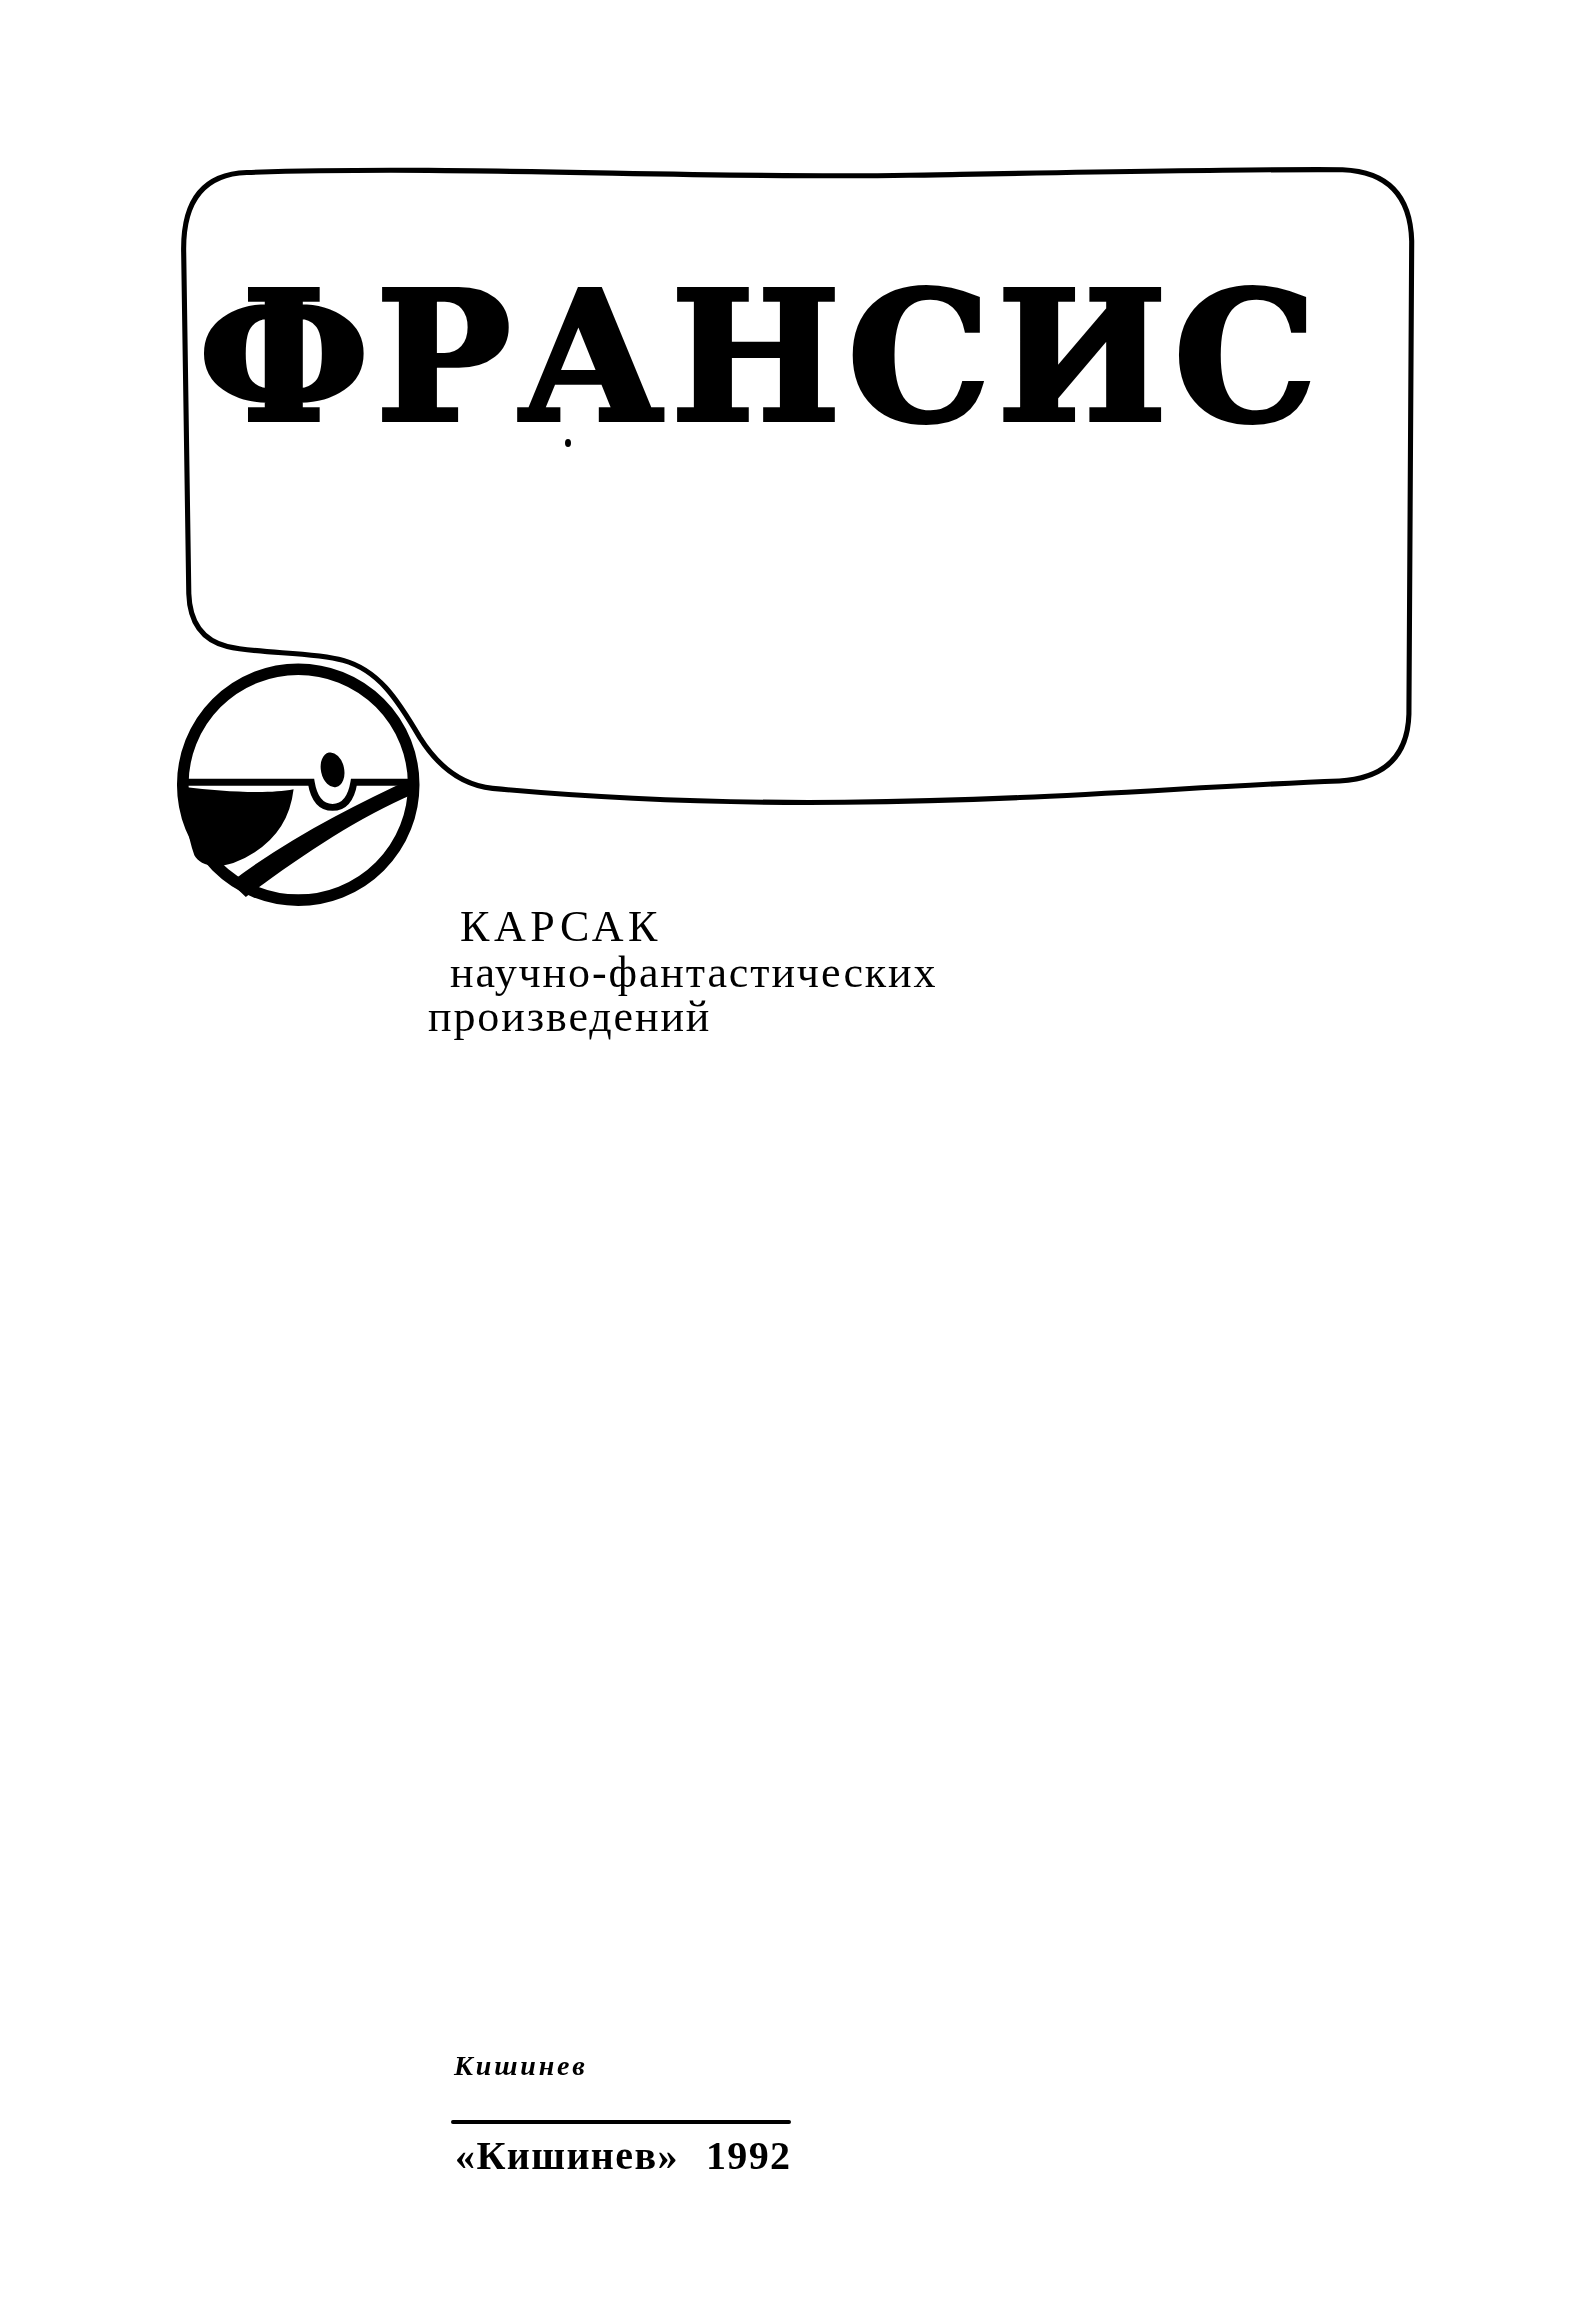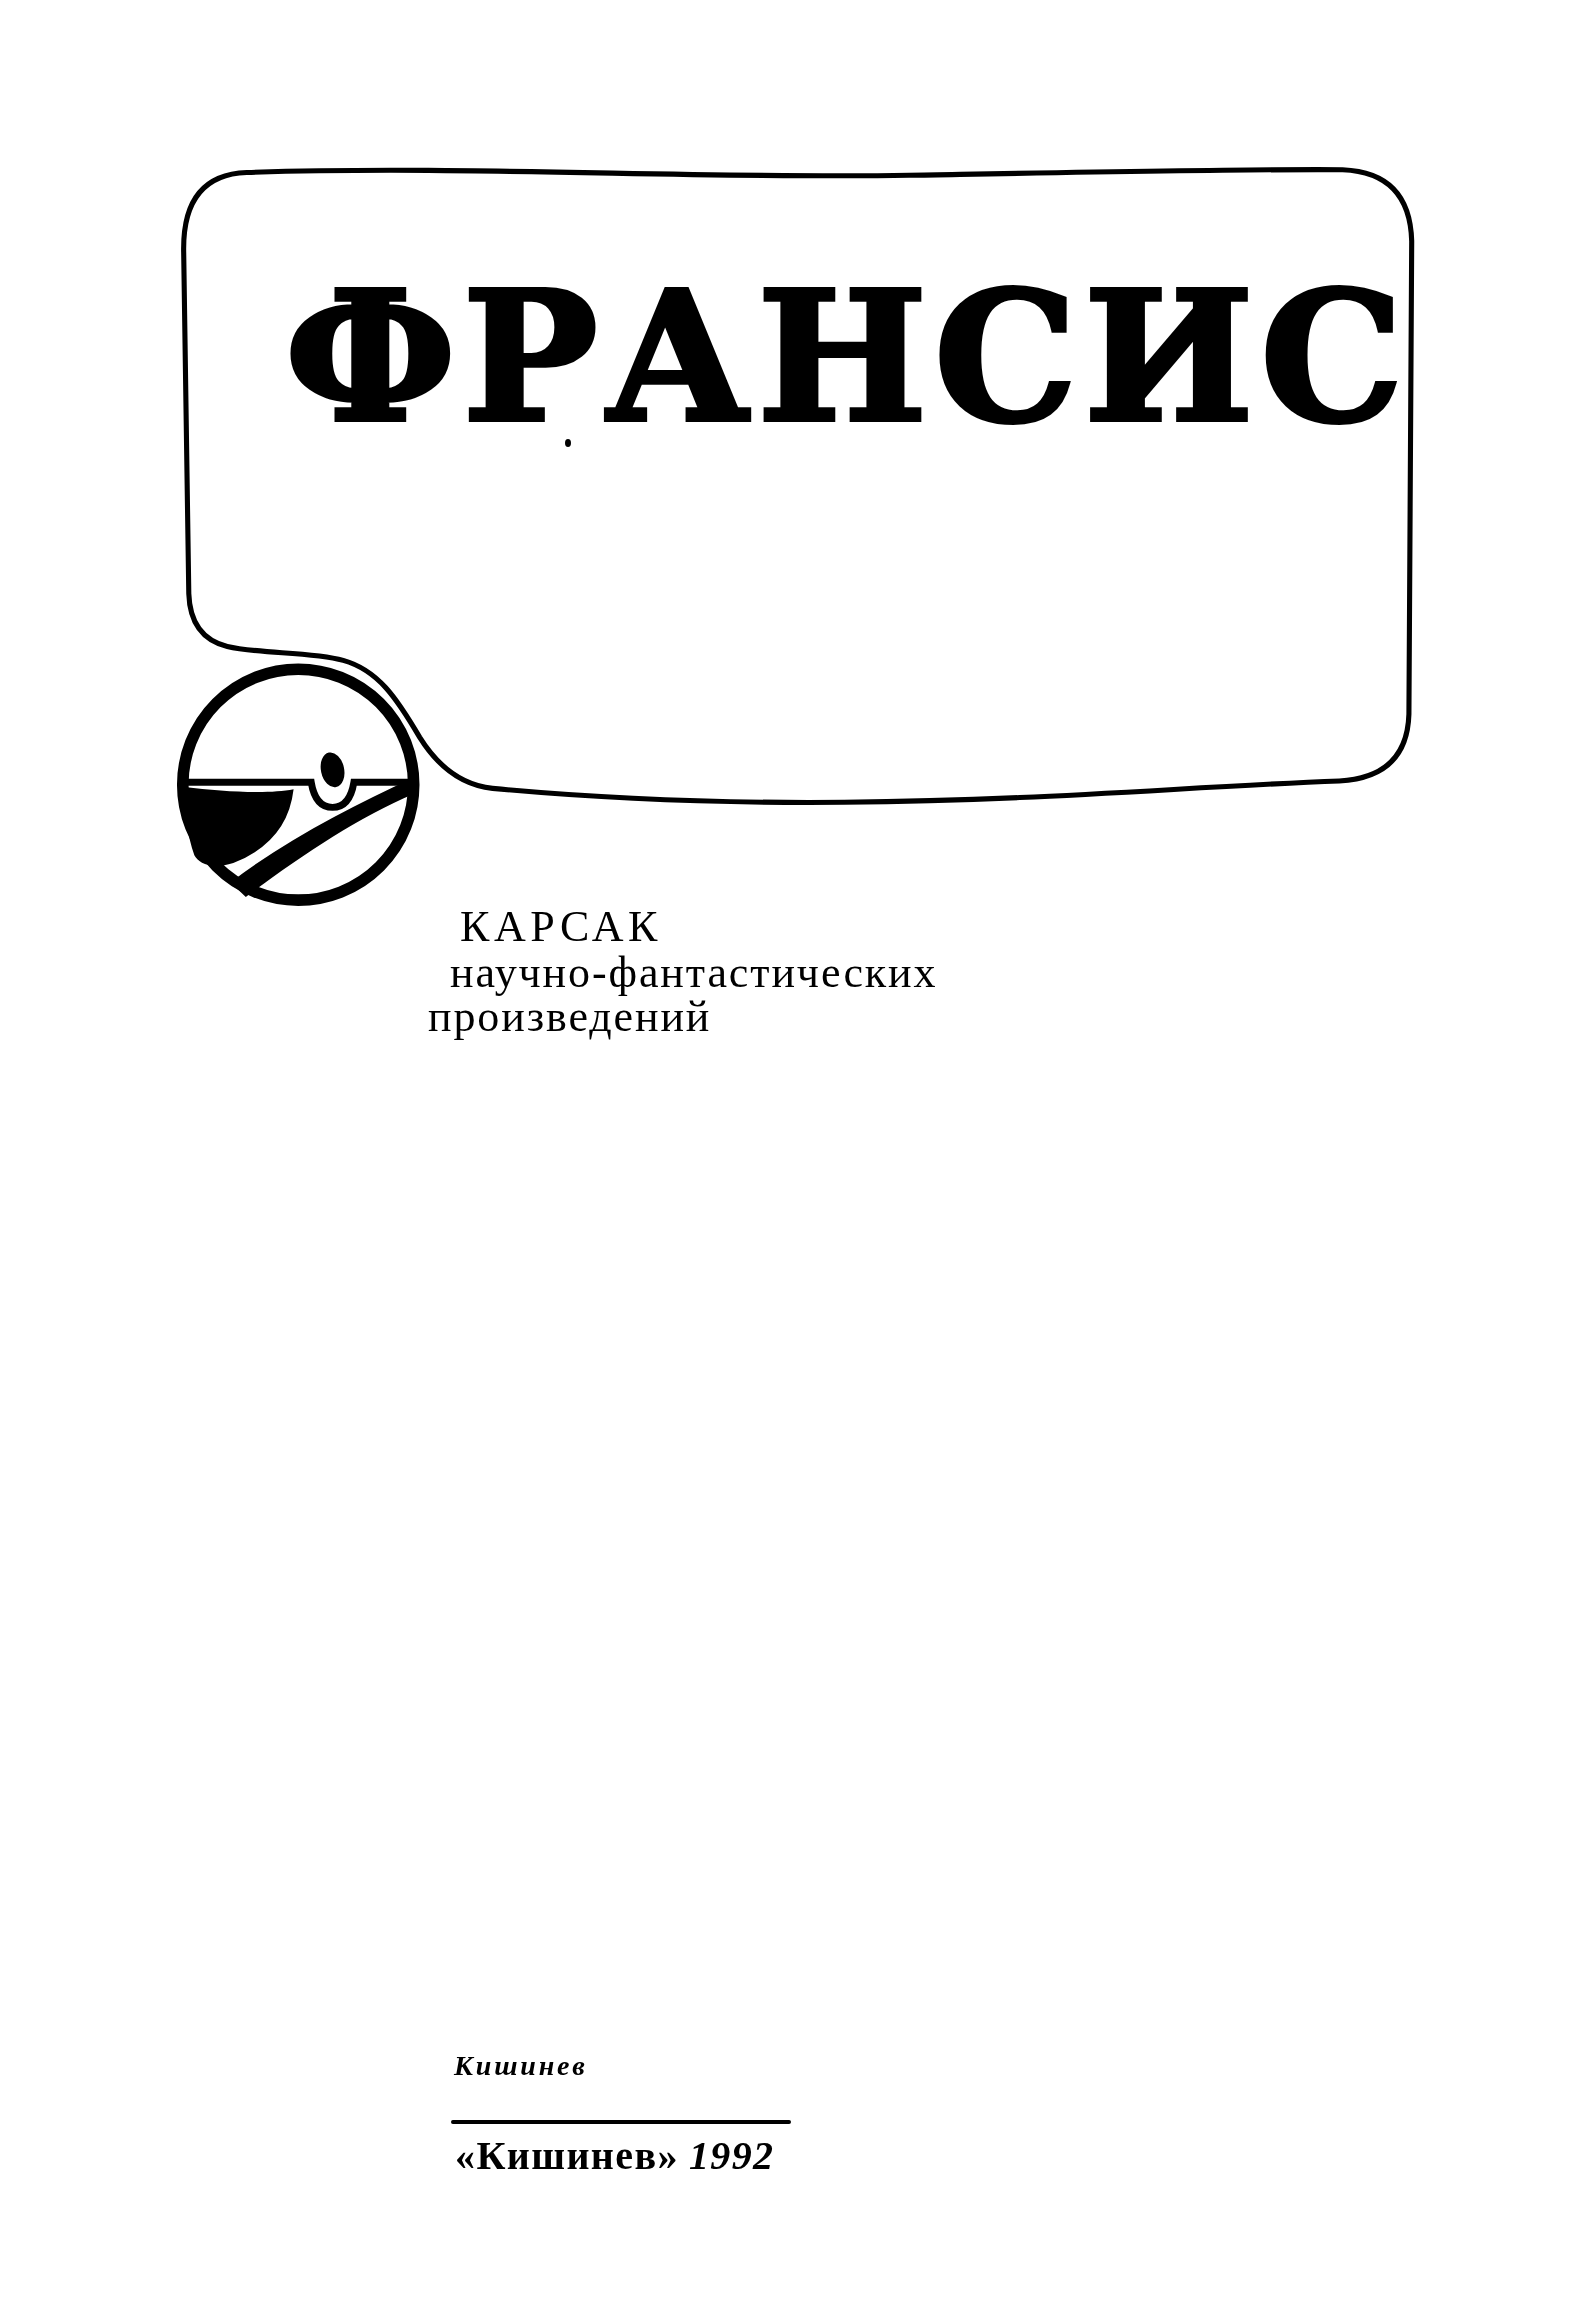--- a/index.html
+++ b/index.html
@@ -10,21 +10,21 @@
     color:#000;
     font-family:"Liberation Serif",serif;
     overflow:hidden;
   }
   .frame-svg{position:absolute;left:0;top:0;display:block;}
   .author-plate{
     position:absolute;
     left:179px;top:265px;width:1231px;
     padding-left:19.5px;
     box-sizing:border-box;
-    text-align:right;
+    text-align:left;
     font-family:"DejaVu Serif",serif;
     font-weight:bold;
     font-size:180px;
     line-height:184px;
     letter-spacing:6.5px;
     -webkit-text-stroke:4.2px #000;
     white-space:nowrap;
   }
   .subtitle-line{
     position:absolute;
@@ -58,21 +58,21 @@
   .imprint-pub{
     position:absolute;
     left:455px;top:2136px;
     font-family:"Liberation Serif",serif;
     font-weight:bold;
     font-size:40px;
     line-height:1;
     letter-spacing:1.4px;
     white-space:nowrap;
   }
-  .imprint-pub .year{margin-left:10px;font-style:italic;}
+  .imprint-pub .year{margin-left:27px;}
   .ink-speck{
     position:absolute;
     left:565px;top:439px;
     width:6px;height:8px;
     background:#000;
     border-radius:50%;
   }
 </style>
 </head>
 <body>

